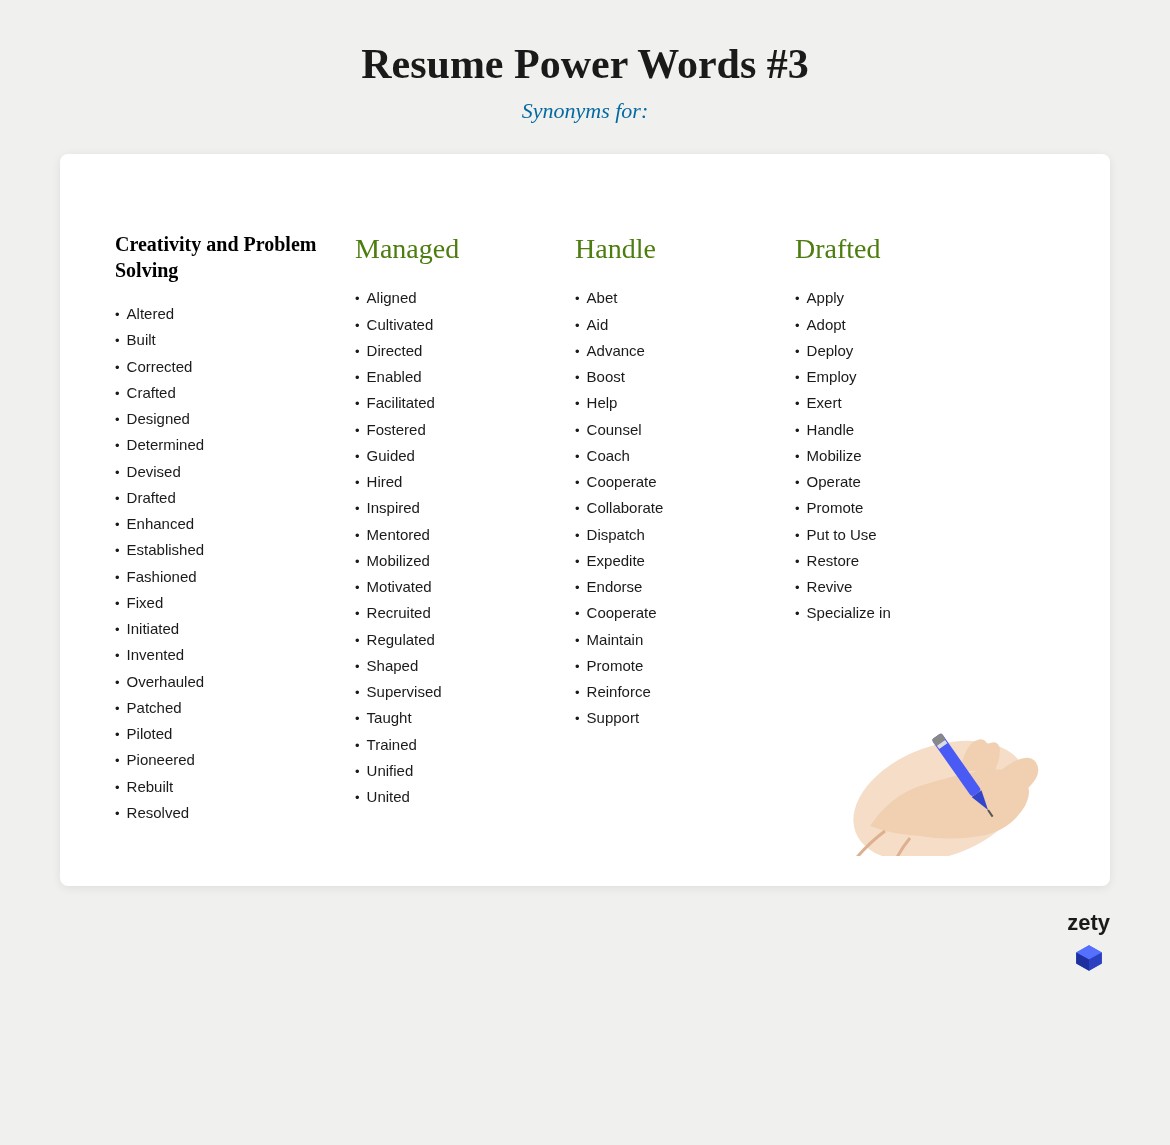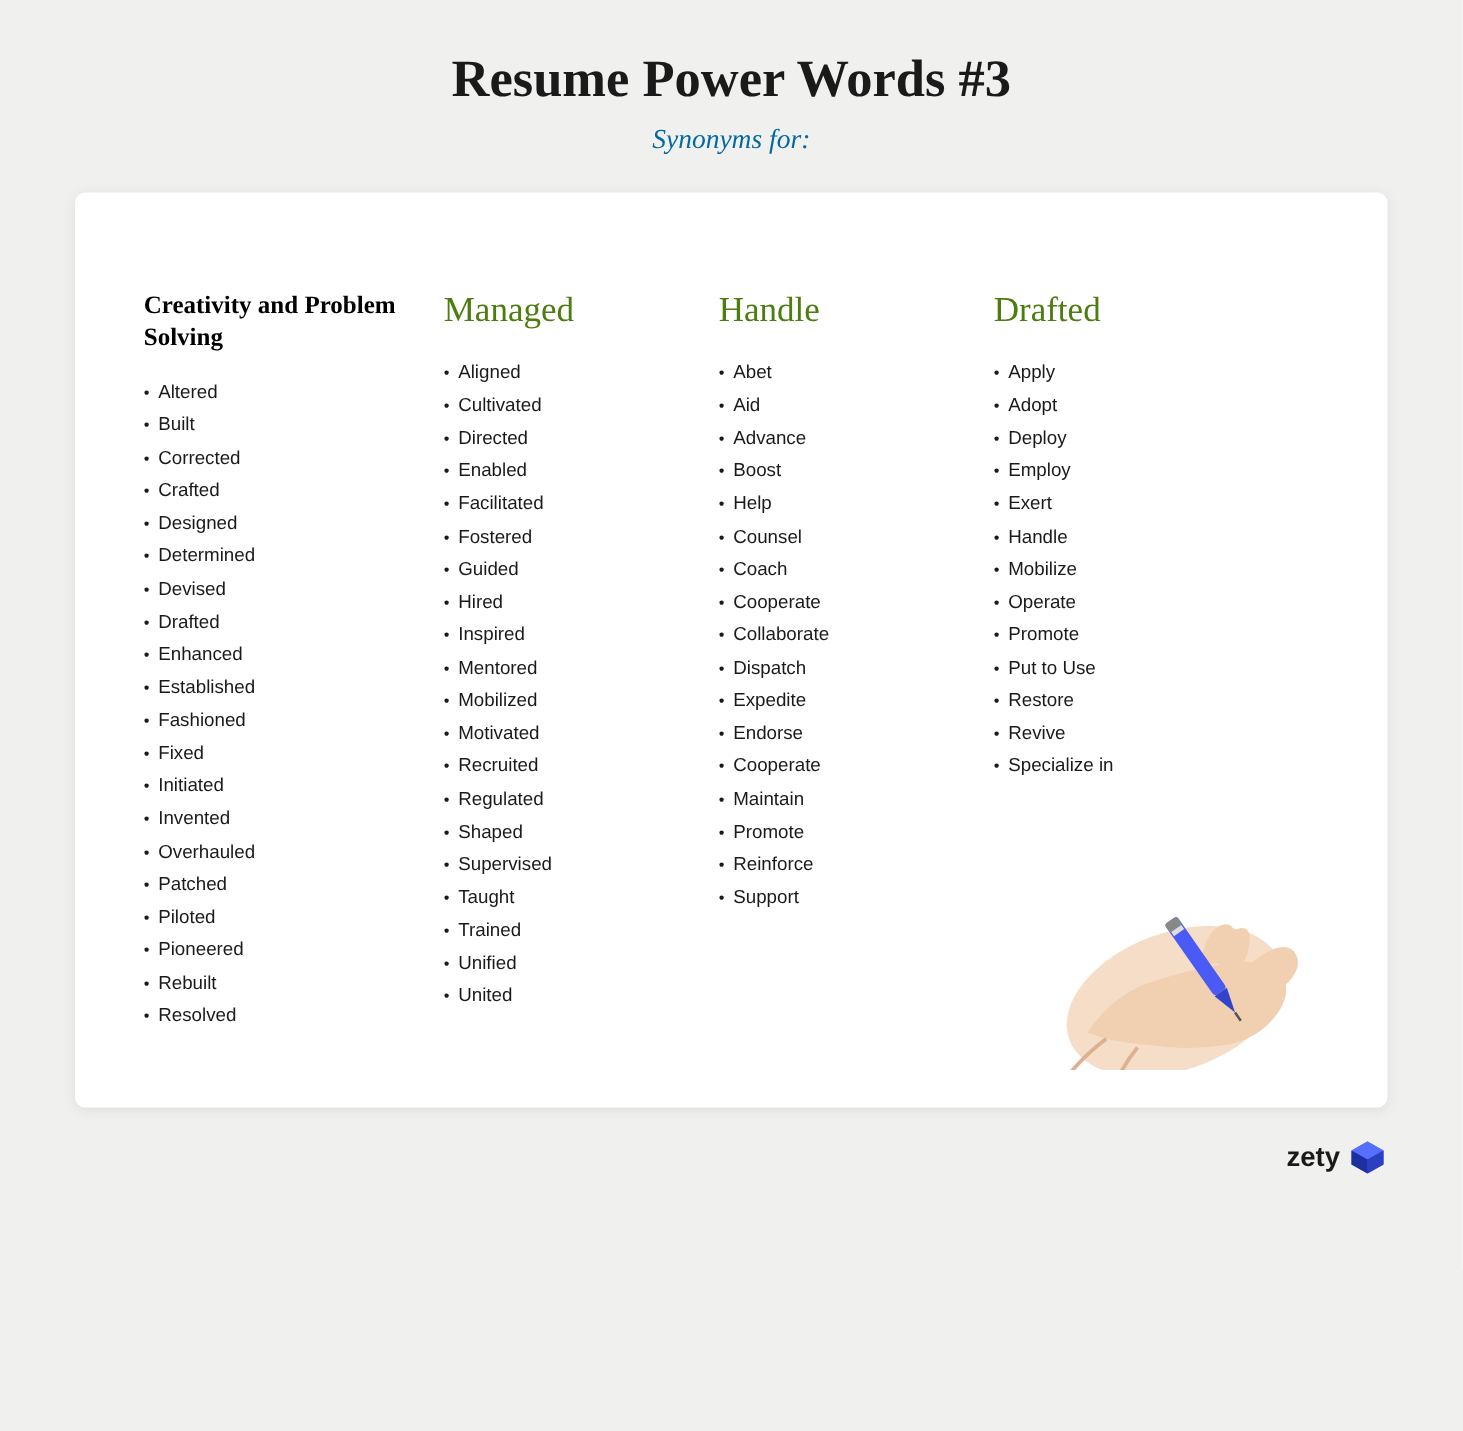--- a/index.html
+++ b/index.html
@@ -99,20 +99,21 @@
       font-weight: 600;
     }
     .zety-logo {
       display: flex;
       align-items: center;
       gap: 6px;
       font-size: 22px;
       font-weight: 700;
       color: #1a1a1a;
       font-family: Arial, sans-serif;
+      flex-direction: column;
     }
     .zety-cube {
       width: 32px;
       height: 32px;
     }
     .col1-header {
       font-size: 20px;
       font-weight: 700;
       margin-bottom: 18px;
       line-height: 1.3;

